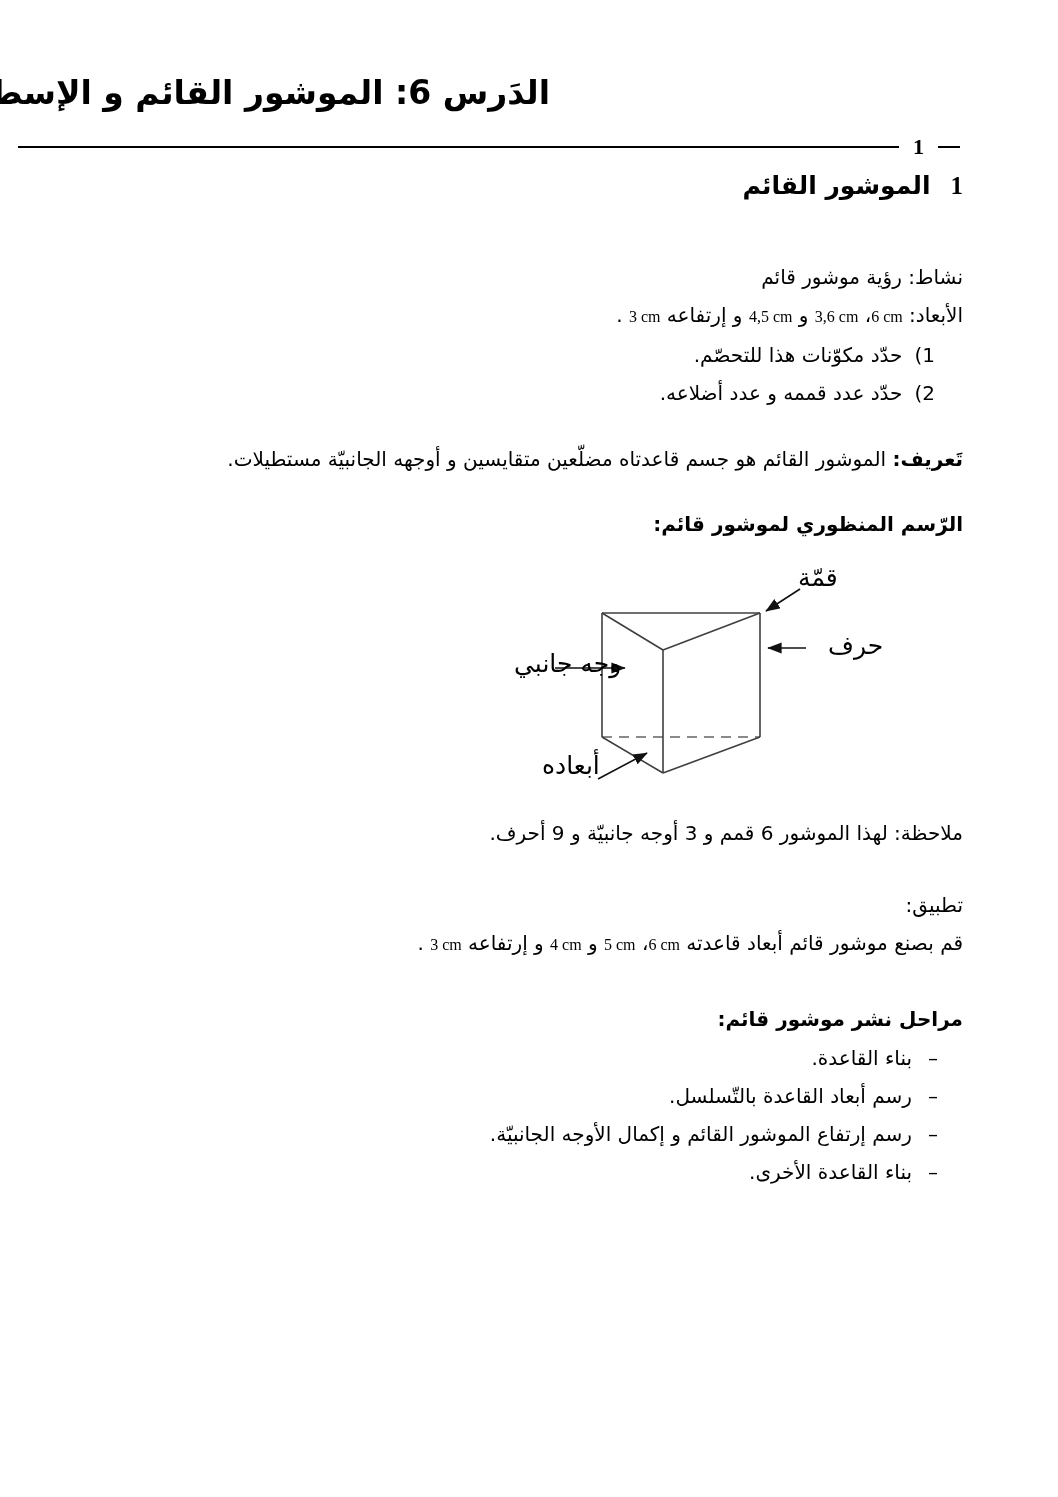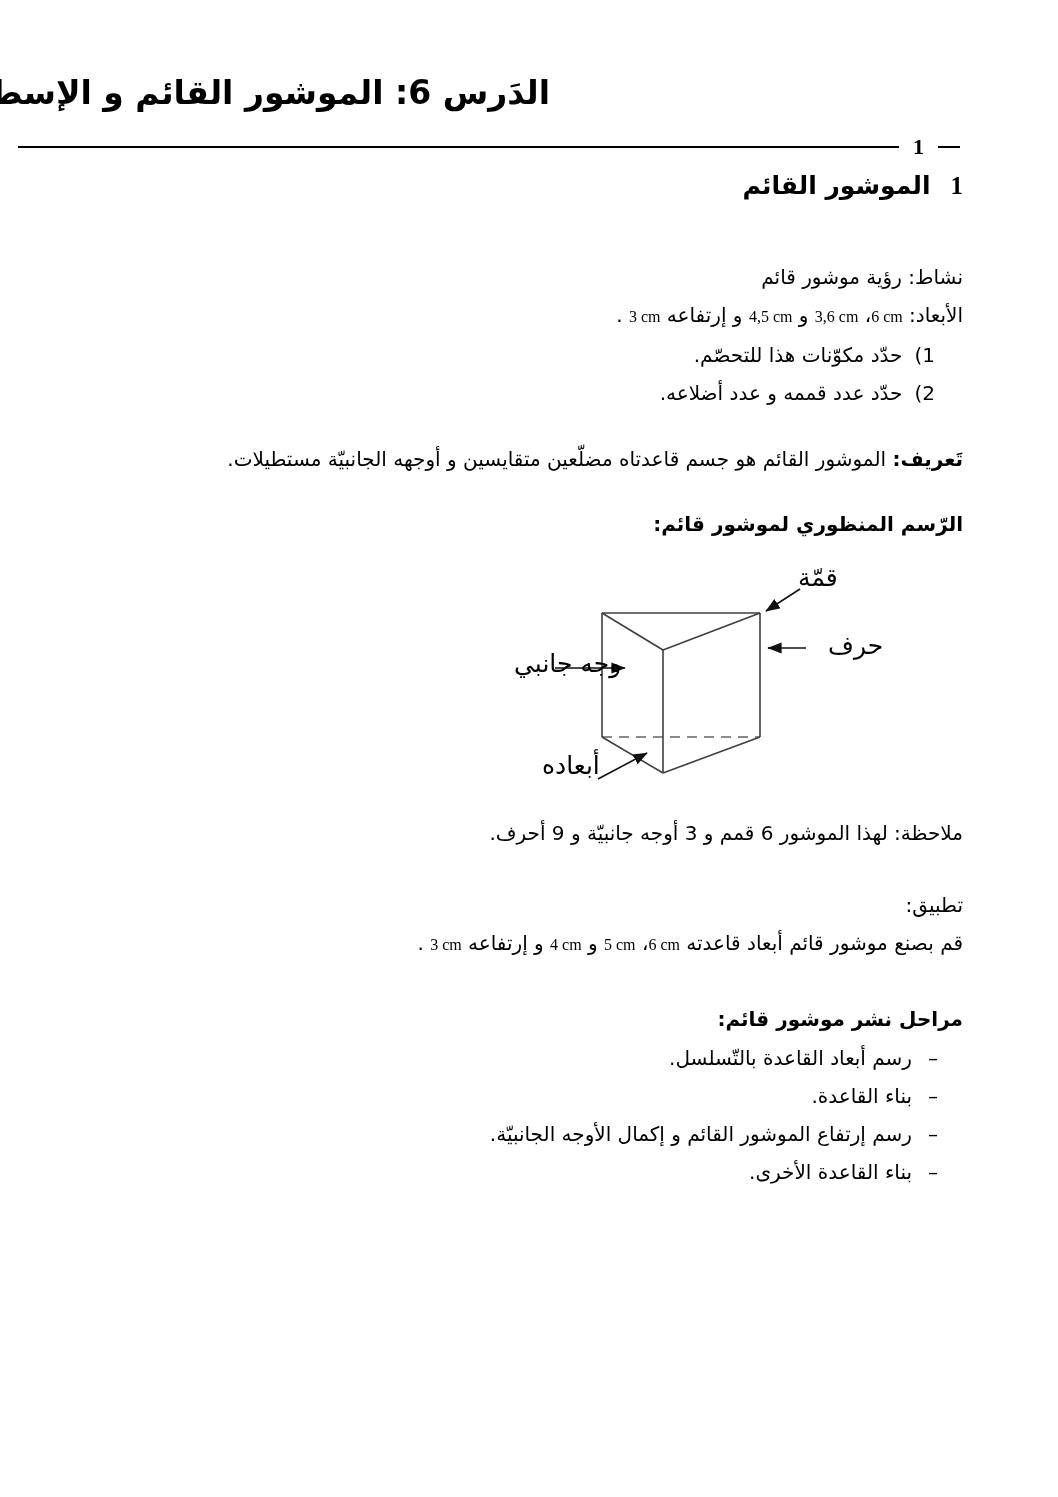--- a/index.html
+++ b/index.html
@@ -107,20 +107,20 @@
 
   <div class="abs blk txt" style="top:814px;">ملاحظة: لهذا الموشور 6 قمم و 3 أوجه جانبيّة و 9 أحرف.</div>
 
   <div class="abs blk" style="top:886px;">
     <div class="txt">تطبيق:</div>
     <div class="txt nowrap"><span>قم بصنع موشور قائم أبعاد قاعدته </span><span class="latin" dir="ltr">6 cm</span><span>، </span><span class="latin" dir="ltr">5 cm</span><span> و </span><span class="latin" dir="ltr">4 cm</span><span> و إرتفاعه </span><span class="latin" dir="ltr">3 cm</span><span> .</span></div>
   </div>
 
   <div class="abs blk txt bold" style="top:1000px;">مراحل نشر موشور قائم:</div>
   <div class="abs steps-list" style="top:1039px;">
+    <div class="txt"><span class="step-bullet">–</span><span>بناء القاعدة.</span></div>
     <div class="txt"><span class="step-bullet">–</span><span>رسم أبعاد القاعدة بالتّسلسل.</span></div>
-    <div class="txt"><span class="step-bullet">–</span><span>بناء القاعدة.</span></div>
     <div class="txt"><span class="step-bullet">–</span><span>رسم إرتفاع الموشور القائم و إكمال الأوجه الجانبيّة.</span></div>
     <div class="txt"><span class="step-bullet">–</span><span>بناء القاعدة الأخرى.</span></div>
   </div>
 
 
 </div>
 
 </body></html>

